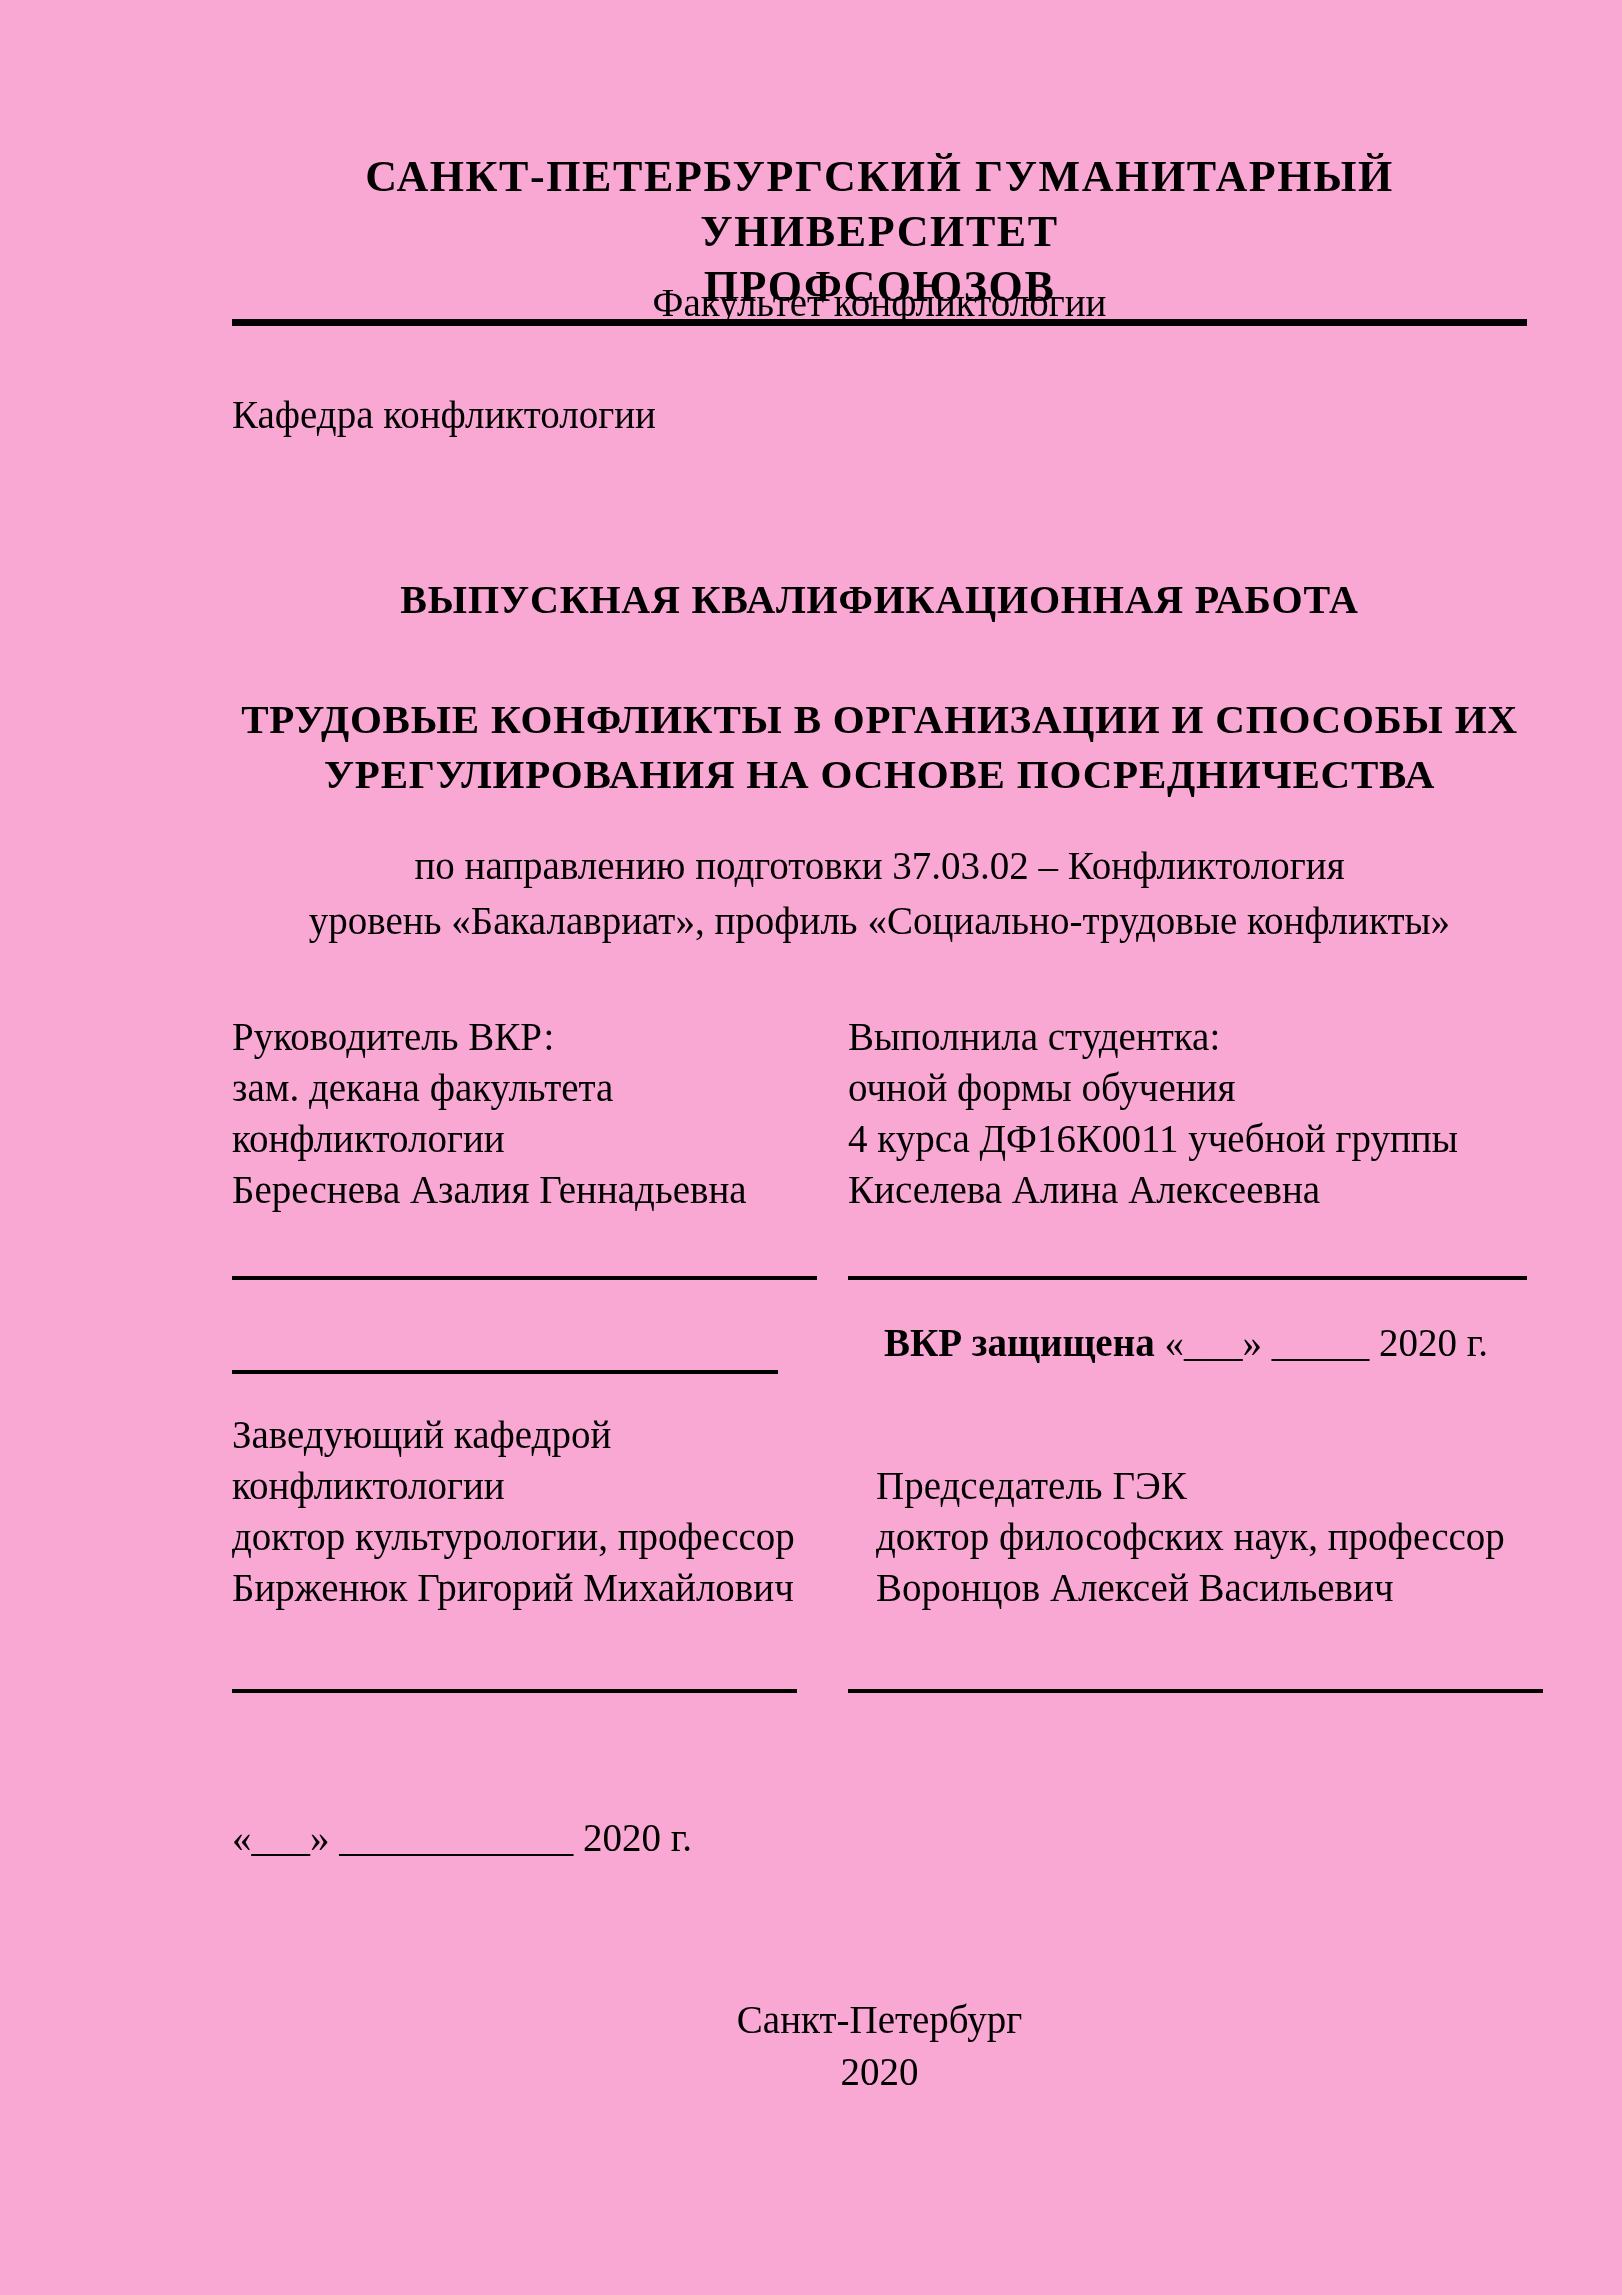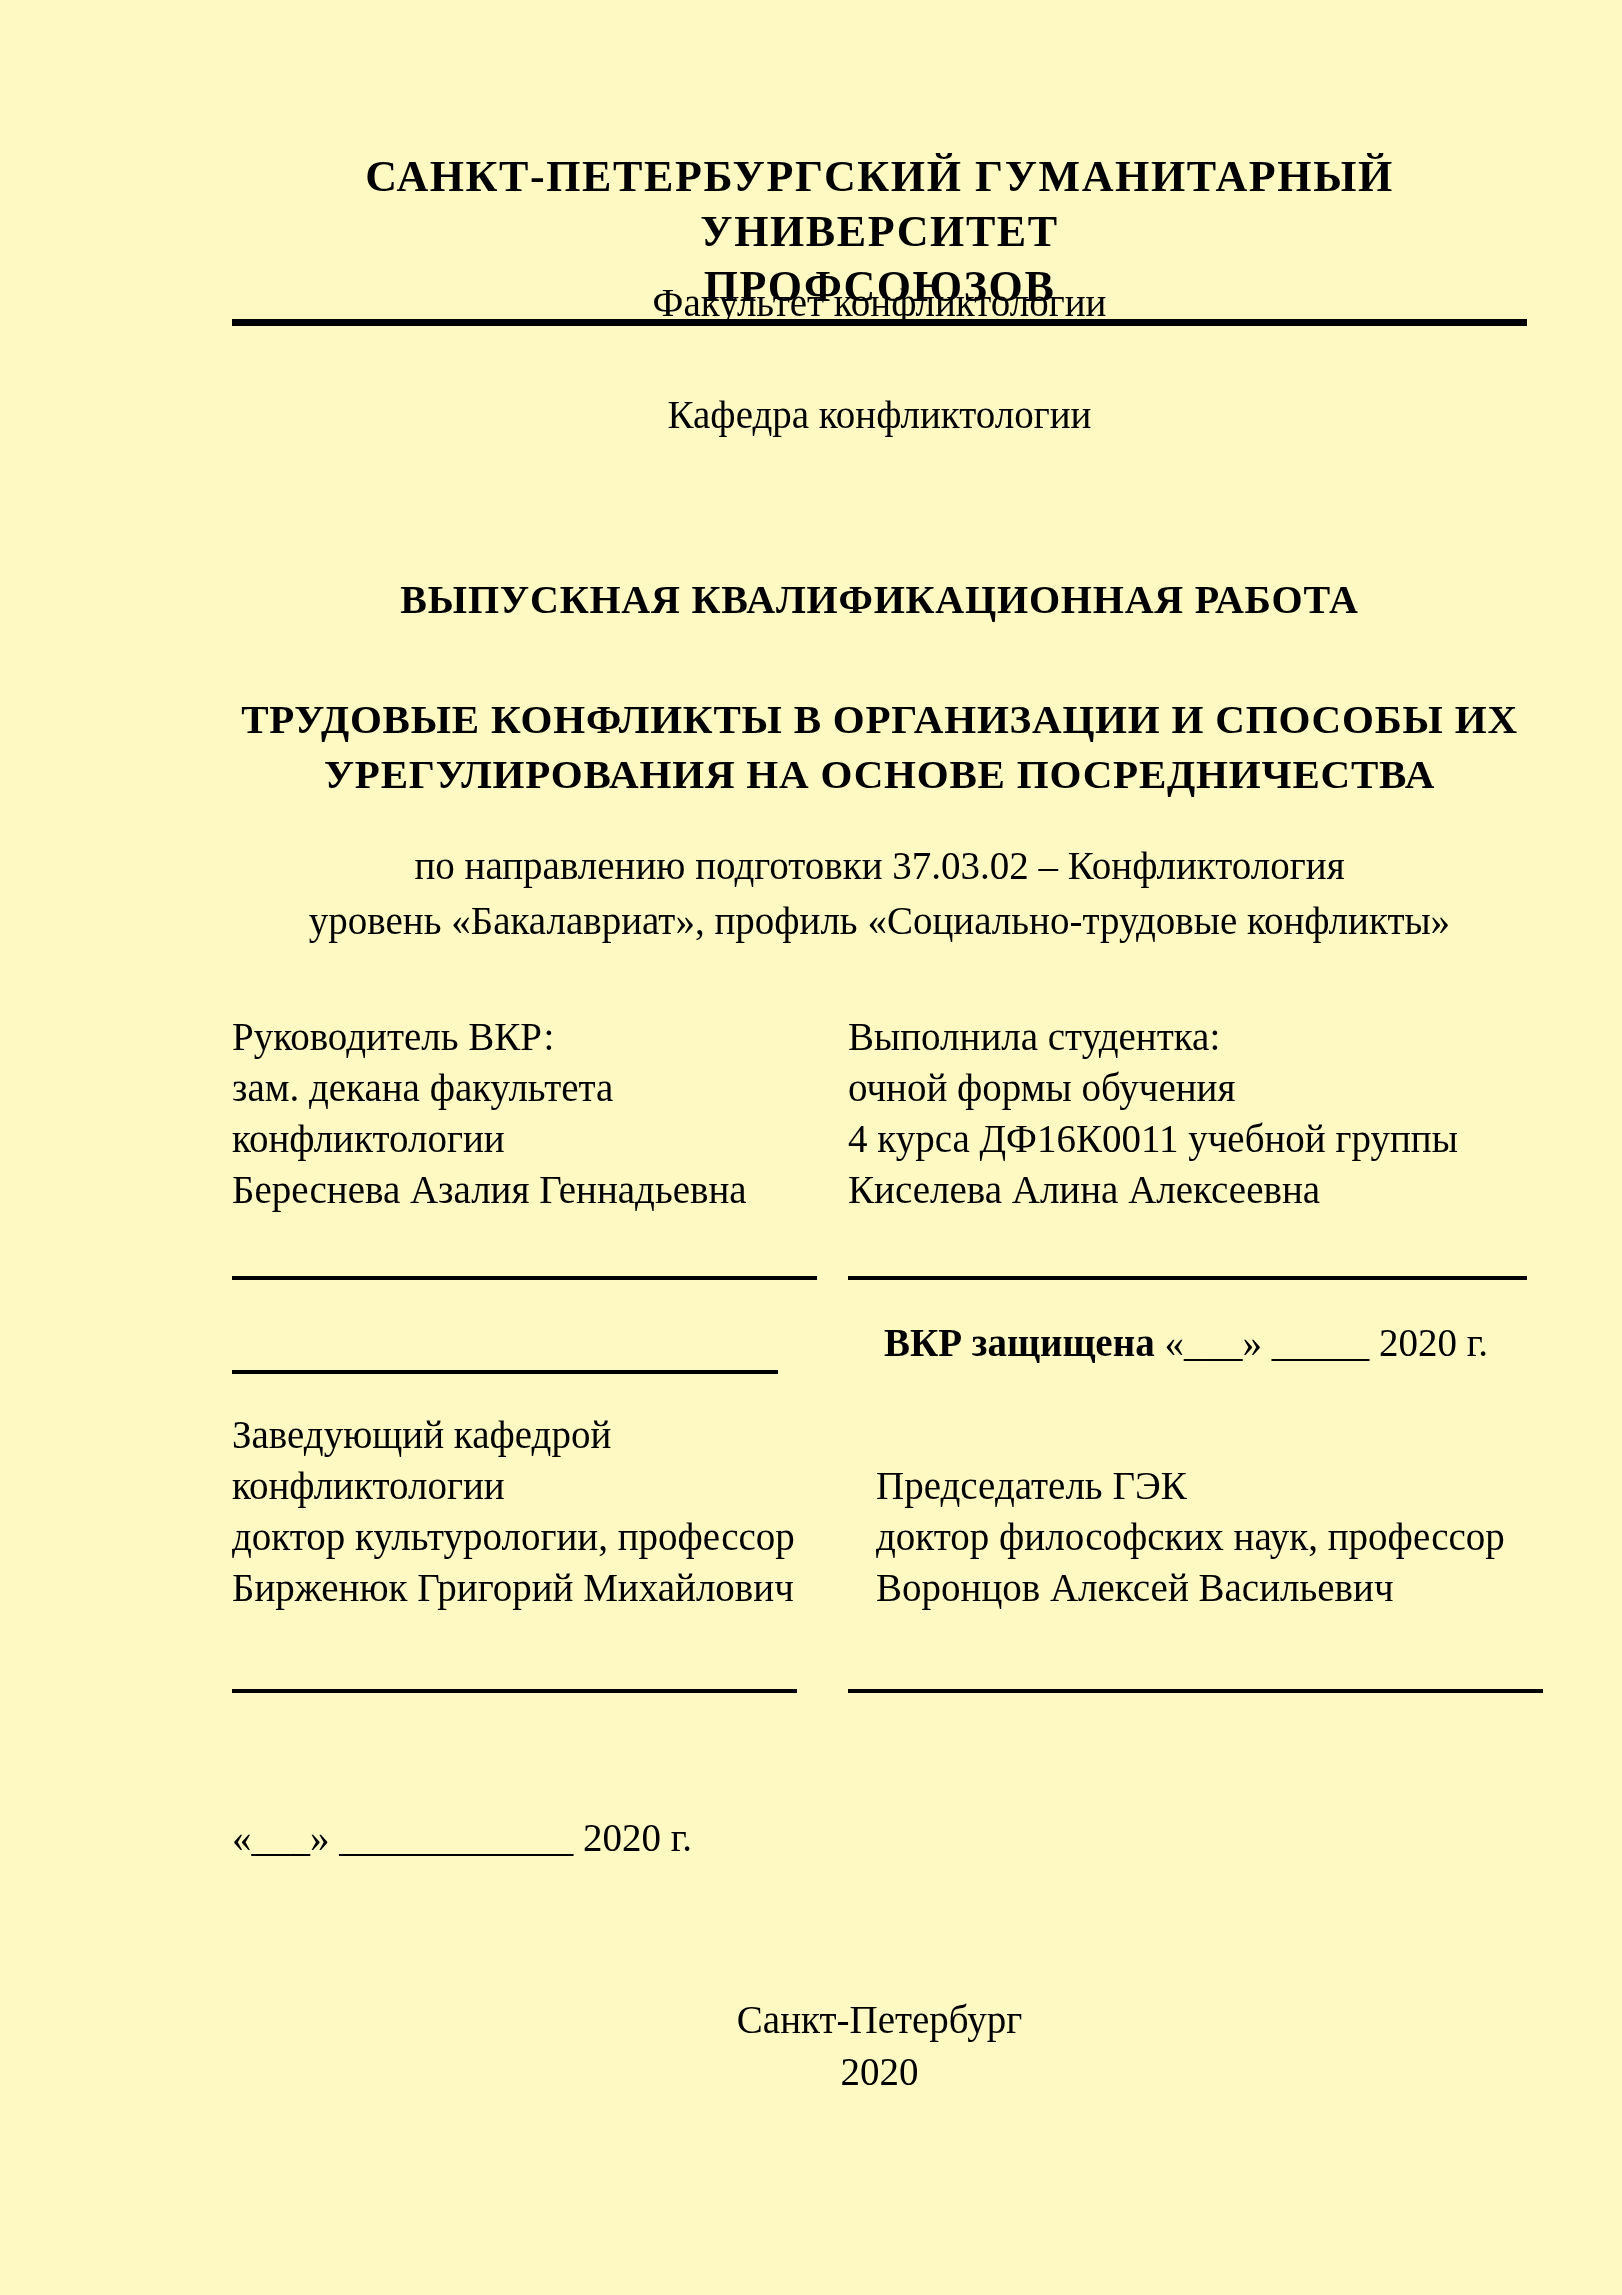--- a/index.html
+++ b/index.html
@@ -4,29 +4,29 @@
 <style>
   html, body {
     margin: 0;
     padding: 0;
     background: #ffffff;
   }
   .page {
     position: relative;
     width: 1623px;
     height: 2295px;
-    background: #fef9c3;
+    background: #f9a8d4;
     color: #000000;
     font-family: "Liberation Serif", "DejaVu Serif", serif;
     font-size: 39px;
     overflow: hidden;
   }
   .abs { position: absolute; }
   .center { text-align: center; }
-  .right { text-align: center; }
+  .right { text-align: left; }
   .bold { font-weight: bold; }
   .textarea-w { left: 232px; width: 1295px; }
 
   .university {
     top: 149px;
     font-size: 44px;
     font-weight: bold;
     letter-spacing: 1.6px;
     line-height: 55px;
     border-bottom: 7.9px solid #000000;

